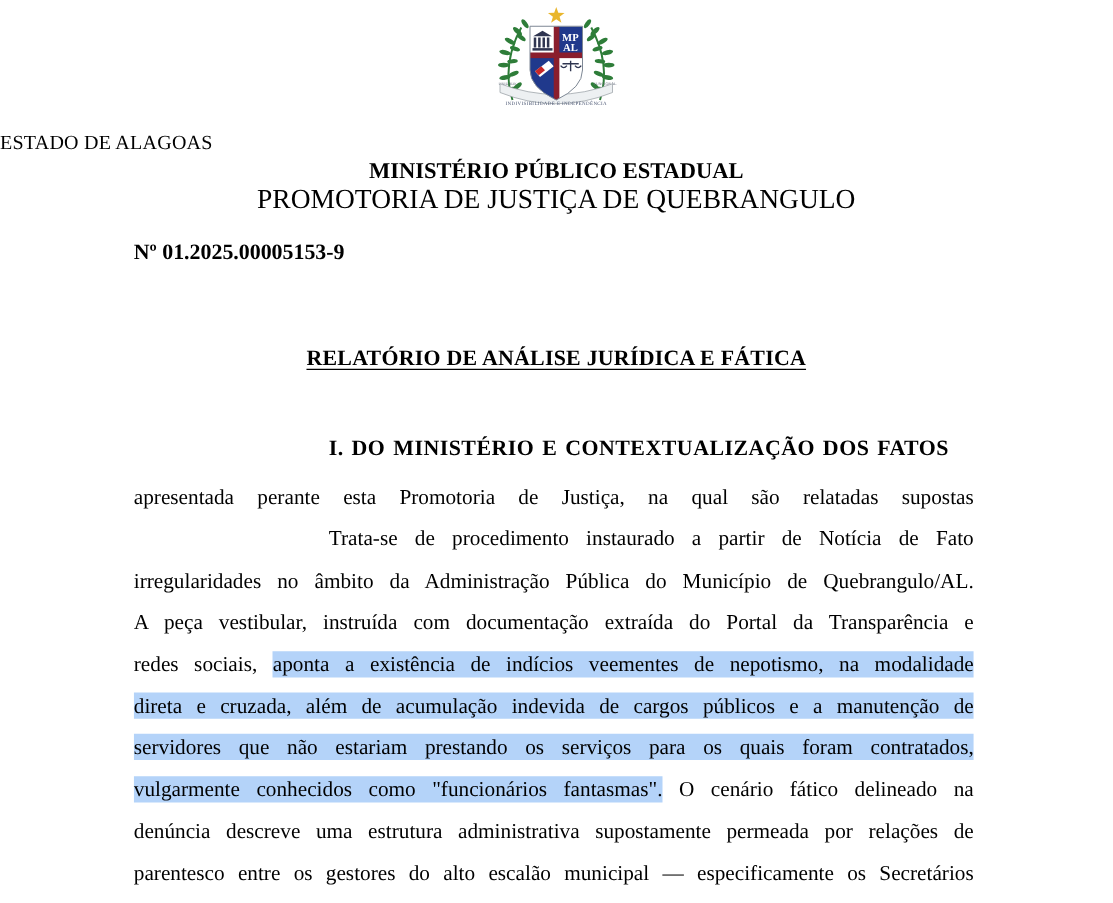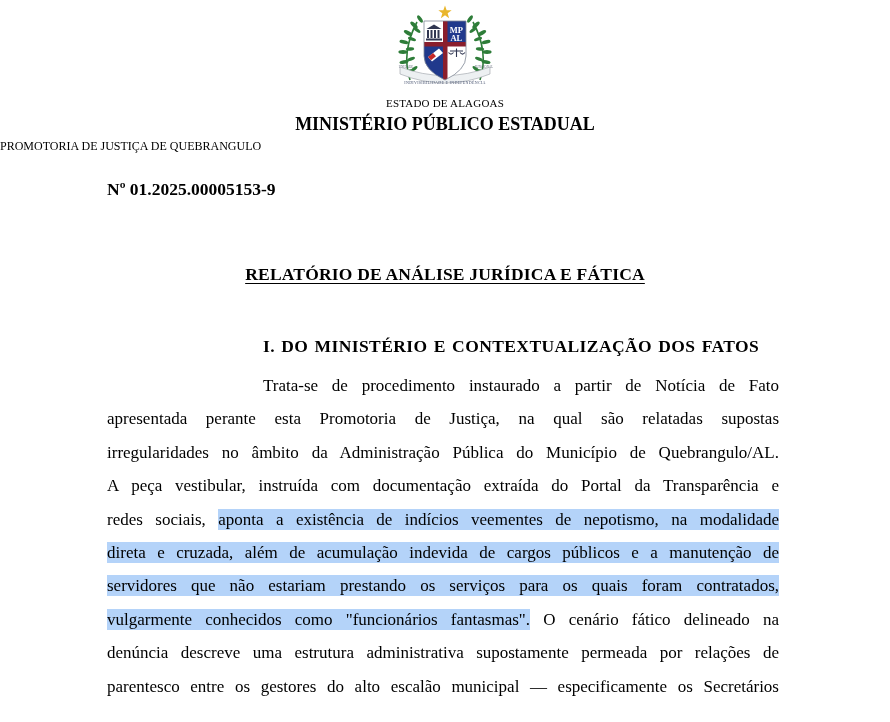--- a/index.html
+++ b/index.html
@@ -7,23 +7,23 @@
     width: 890px; height: 722px;
     background: #ffffff;
     font-family: "Liberation Serif", "DejaVu Serif", serif;
     color: #000;
     overflow: hidden;
   }
   .page { position: relative; width: 890px; height: 722px; background: #fff; }
 
   .emblem { display: block; margin: 4px auto 0 auto; }
 
-  .hdr-state  { text-align: center; font-size: 11px; line-height: 20px; margin-top: 1px; letter-spacing: 0.2px; }
+  .hdr-state  { text-align: left; font-size: 16px; line-height: 20px; margin-top: 13px; letter-spacing: 0.2px; }
   .hdr-inst   { text-align: center; font-size: 18px; font-weight: bold; line-height: 22px; }
-  .hdr-office { text-align: left; font-size: 12px; line-height: 23px; }
+  .hdr-office { text-align: center; font-size: 22px; line-height: 23px; }
 
   .case-no { margin: 20px 0 0 107px; font-size: 17.5px; line-height: 22px; font-weight: bold; }
 
   .doc-title {
     margin-top: 64px; text-align: center;
     font-size: 17.5px; font-weight: bold;
     text-decoration: underline; text-underline-offset: 3px;
     letter-spacing: 0.2px;
   }
 
@@ -133,22 +133,22 @@
   <div class="hdr-inst">MINISTÉRIO PÚBLICO ESTADUAL</div>
   <div class="hdr-office">PROMOTORIA DE JUSTIÇA DE QUEBRANGULO</div>
 
   <div class="case-no">Nº 01.2025.00005153-9</div>
 
   <div class="doc-title">RELATÓRIO DE ANÁLISE JURÍDICA E FÁTICA</div>
 
   <div class="section-heading">I. DO MINISTÉRIO E CONTEXTUALIZAÇÃO DOS FATOS</div>
 
   <div class="para" id="para">
+      <div class="line"><span>apresentada perante esta Promotoria de Justiça, na qual são relatadas supostas</span></div>
       <div class="line indent"><span>Trata-se de procedimento instaurado a partir de Notícia de Fato</span></div>
-      <div class="line"><span>apresentada perante esta Promotoria de Justiça, na qual são relatadas supostas</span></div>
       <div class="line"><span>irregularidades no âmbito da Administração Pública do Município de Quebrangulo/AL.</span></div>
       <div class="line"><span>A peça vestibular, instruída com documentação extraída do Portal da Transparência e</span></div>
       <div class="line"><span>redes sociais, </span><span class="hl">aponta a existência de indícios veementes de nepotismo, na modalidade</span></div>
       <div class="line"><span class="hl">direta e cruzada, além de acumulação indevida de cargos públicos e a manutenção de</span></div>
       <div class="line"><span class="hl">servidores que não estariam prestando os serviços para os quais foram contratados,</span></div>
       <div class="line"><span class="hl">vulgarmente conhecidos como "funcionários fantasmas".</span><span> O cenário fático delineado na</span></div>
       <div class="line"><span>denúncia descreve uma estrutura administrativa supostamente permeada por relações de</span></div>
       <div class="line"><span>parentesco entre os gestores do alto escalão municipal — especificamente os Secretários</span></div>
     </div>
 

